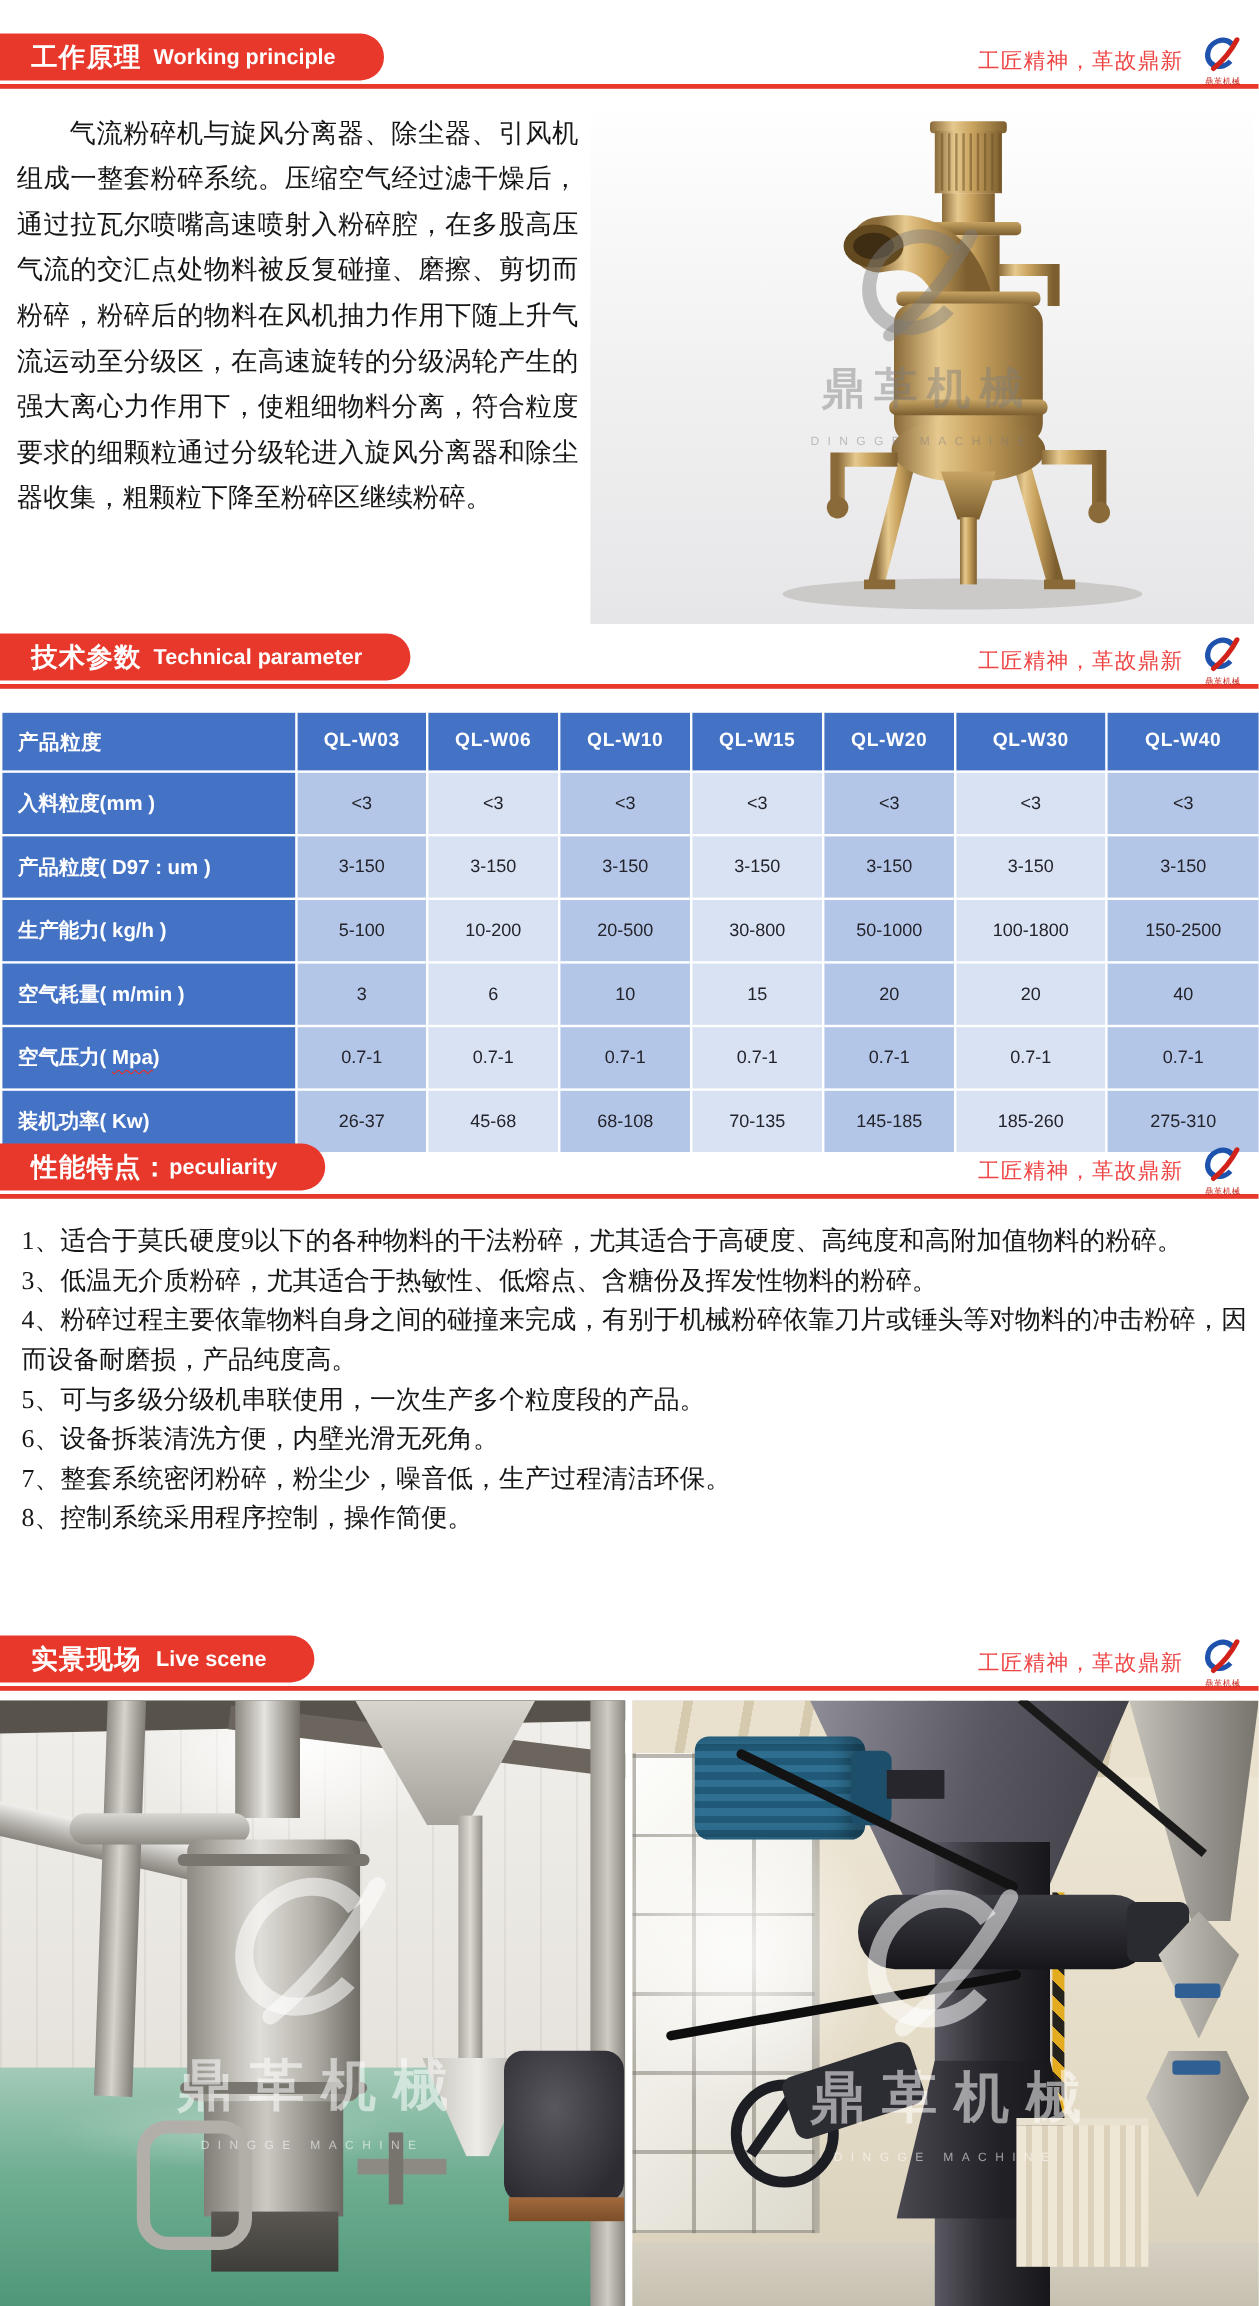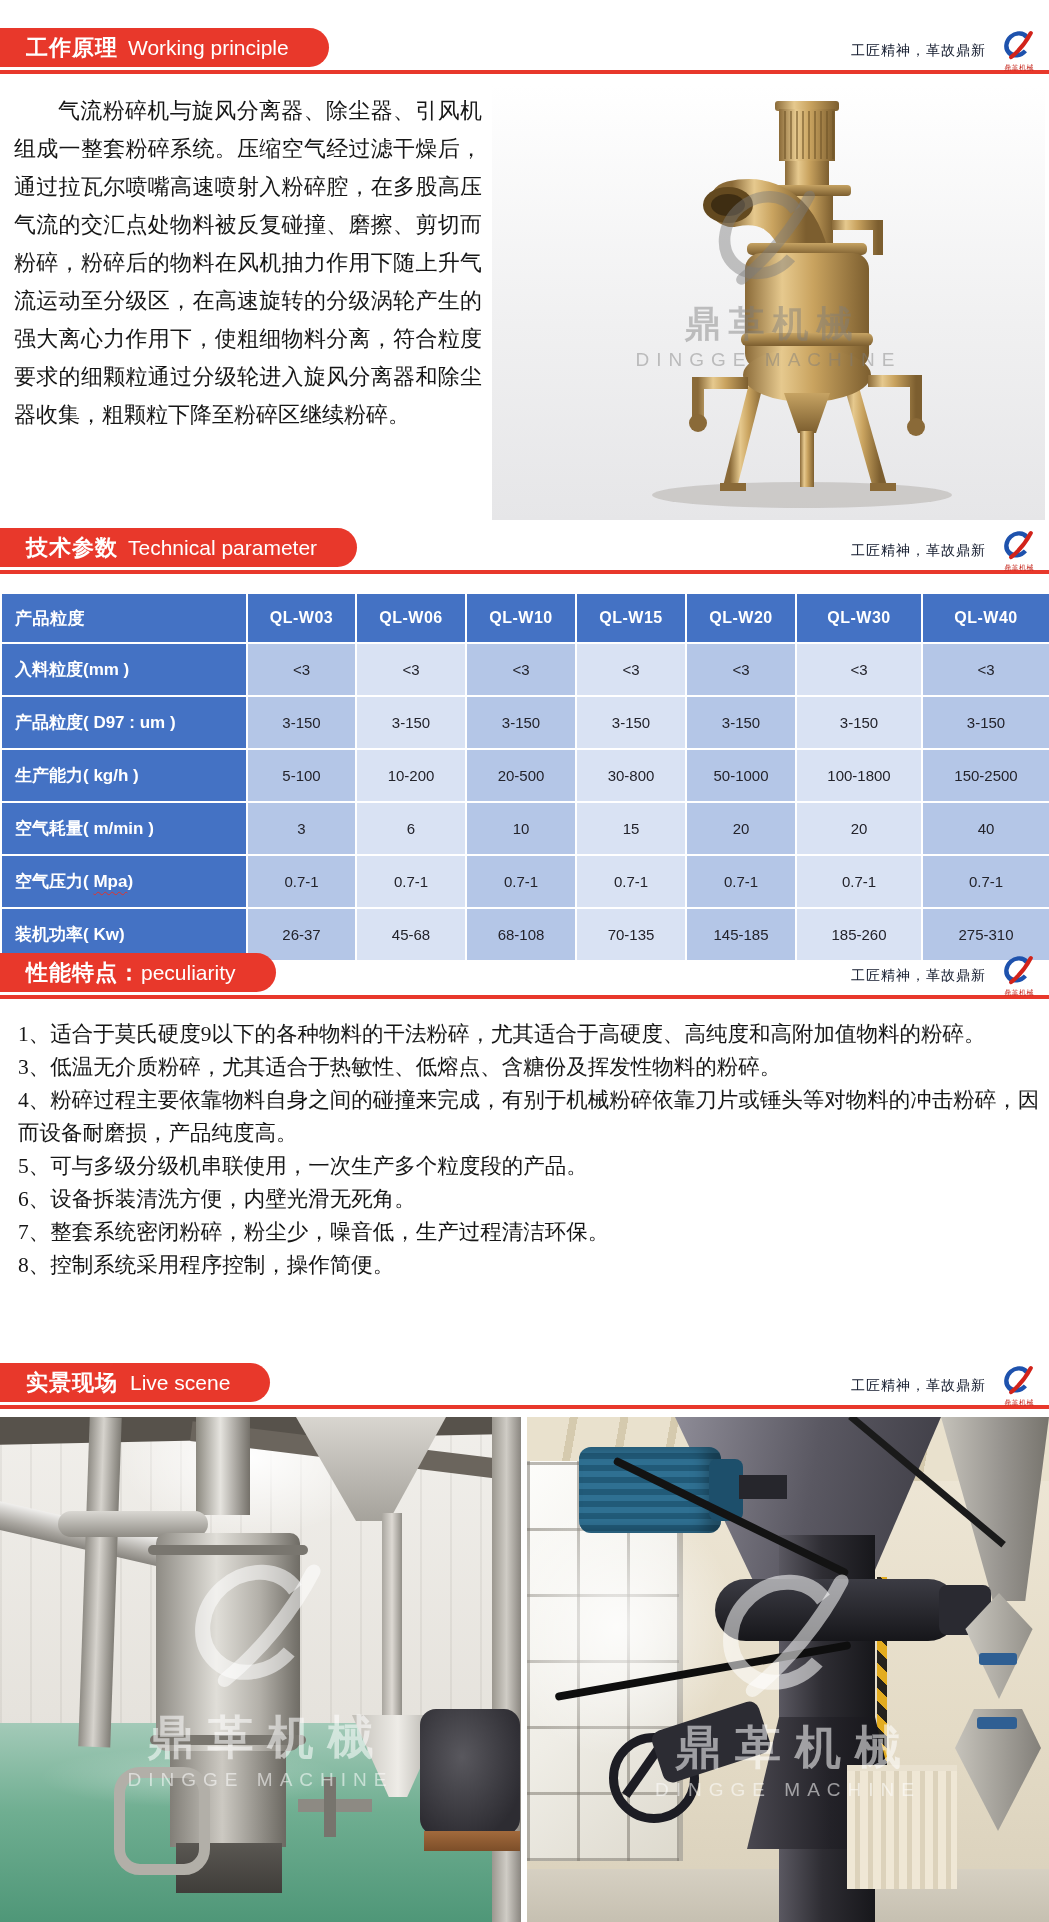--- a/index.html
+++ b/index.html
@@ -5,23 +5,23 @@
   html,body{margin:0;padding:0;background:#fff;}
   .page{position:relative;width:1049px;height:1922px;background:#fff;overflow:hidden;
         font-family:"Liberation Sans",sans-serif;}
   .s{position:absolute;display:block;}
 
   
   .redline{position:absolute;left:0;width:100%;height:4px;background:#e8382b;z-index:1;}
   .banner{position:absolute;left:0;height:39px;background:#e8382b;border-radius:0 26px 26px 0;
           color:#fff;display:flex;align-items:center;padding:0 40px 0 26px;z-index:2;}
   .banner .zh{font-size:22px;font-weight:700;letter-spacing:1px;}
-  .banner .en{font-size:21px;font-weight:400;margin-left:10px;}
+  .banner .en{font-size:18px;font-weight:700;margin-left:10px;}
   .slogan{position:absolute;right:6px;height:46px;display:flex;align-items:center;gap:9px;z-index:2;}
-  .slogan .stxt{font-size:14px;color:#0f172a;letter-spacing:1px;}
+  .slogan .stxt{font-size:18px;color:#ef4444;letter-spacing:1px;}
   .logo{display:flex;flex-direction:column;align-items:center;width:48px;}
   .logo svg{width:40px;height:33px;}
   .logo .cap{font-size:7px;color:#c42218;letter-spacing:.5px;white-space:nowrap;}
 
   
   .principle{position:absolute;left:14px;top:92px;width:468px;margin:0;
              font-family:"Liberation Serif","DejaVu Serif",serif;font-size:22px;line-height:38px;
              color:#161616;text-align:justify;text-indent:2em;}
   .render{position:absolute;left:492px;top:85px;width:553px;height:435px;
           background:linear-gradient(180deg,#ffffff 0%,#f0f0f1 55%,#e6e6e8 100%);}
@@ -46,21 +46,21 @@
   
   .photo{position:absolute;top:1417px;height:505px;overflow:hidden;background:#ddd;}
   #photoL{left:0;width:521px;} #photoR{left:527px;width:522px;}
 
   
   .wm{position:absolute;left:50%;transform:translateX(-50%);display:flex;flex-direction:column;
       align-items:center;color:rgba(255,255,255,.55);z-index:6;pointer-events:none;text-align:center;}
   .wm svg{width:150px;height:150px;}
   .wm .wzh{font-size:46px;font-weight:700;letter-spacing:14px;text-indent:14px;white-space:nowrap;
            font-family:"Liberation Serif",serif;}
-  .wm .wen{font-size:19px;letter-spacing:7px;margin-top:0;white-space:nowrap;}
+  .wm .wen{font-size:10px;letter-spacing:7px;margin-top:14px;white-space:nowrap;}
   .render .wm{color:rgba(125,125,125,.45);}
   .render .wm svg{width:115px;height:115px;}
   .render .wm .wzh{font-size:36px;letter-spacing:8px;text-indent:8px;}
 </style>
 </head>
 <body>
 
 <svg width="0" height="0" style="position:absolute" aria-hidden="true">
   <defs>
     <symbol id="logo-sym" viewBox="0 0 60 60">

